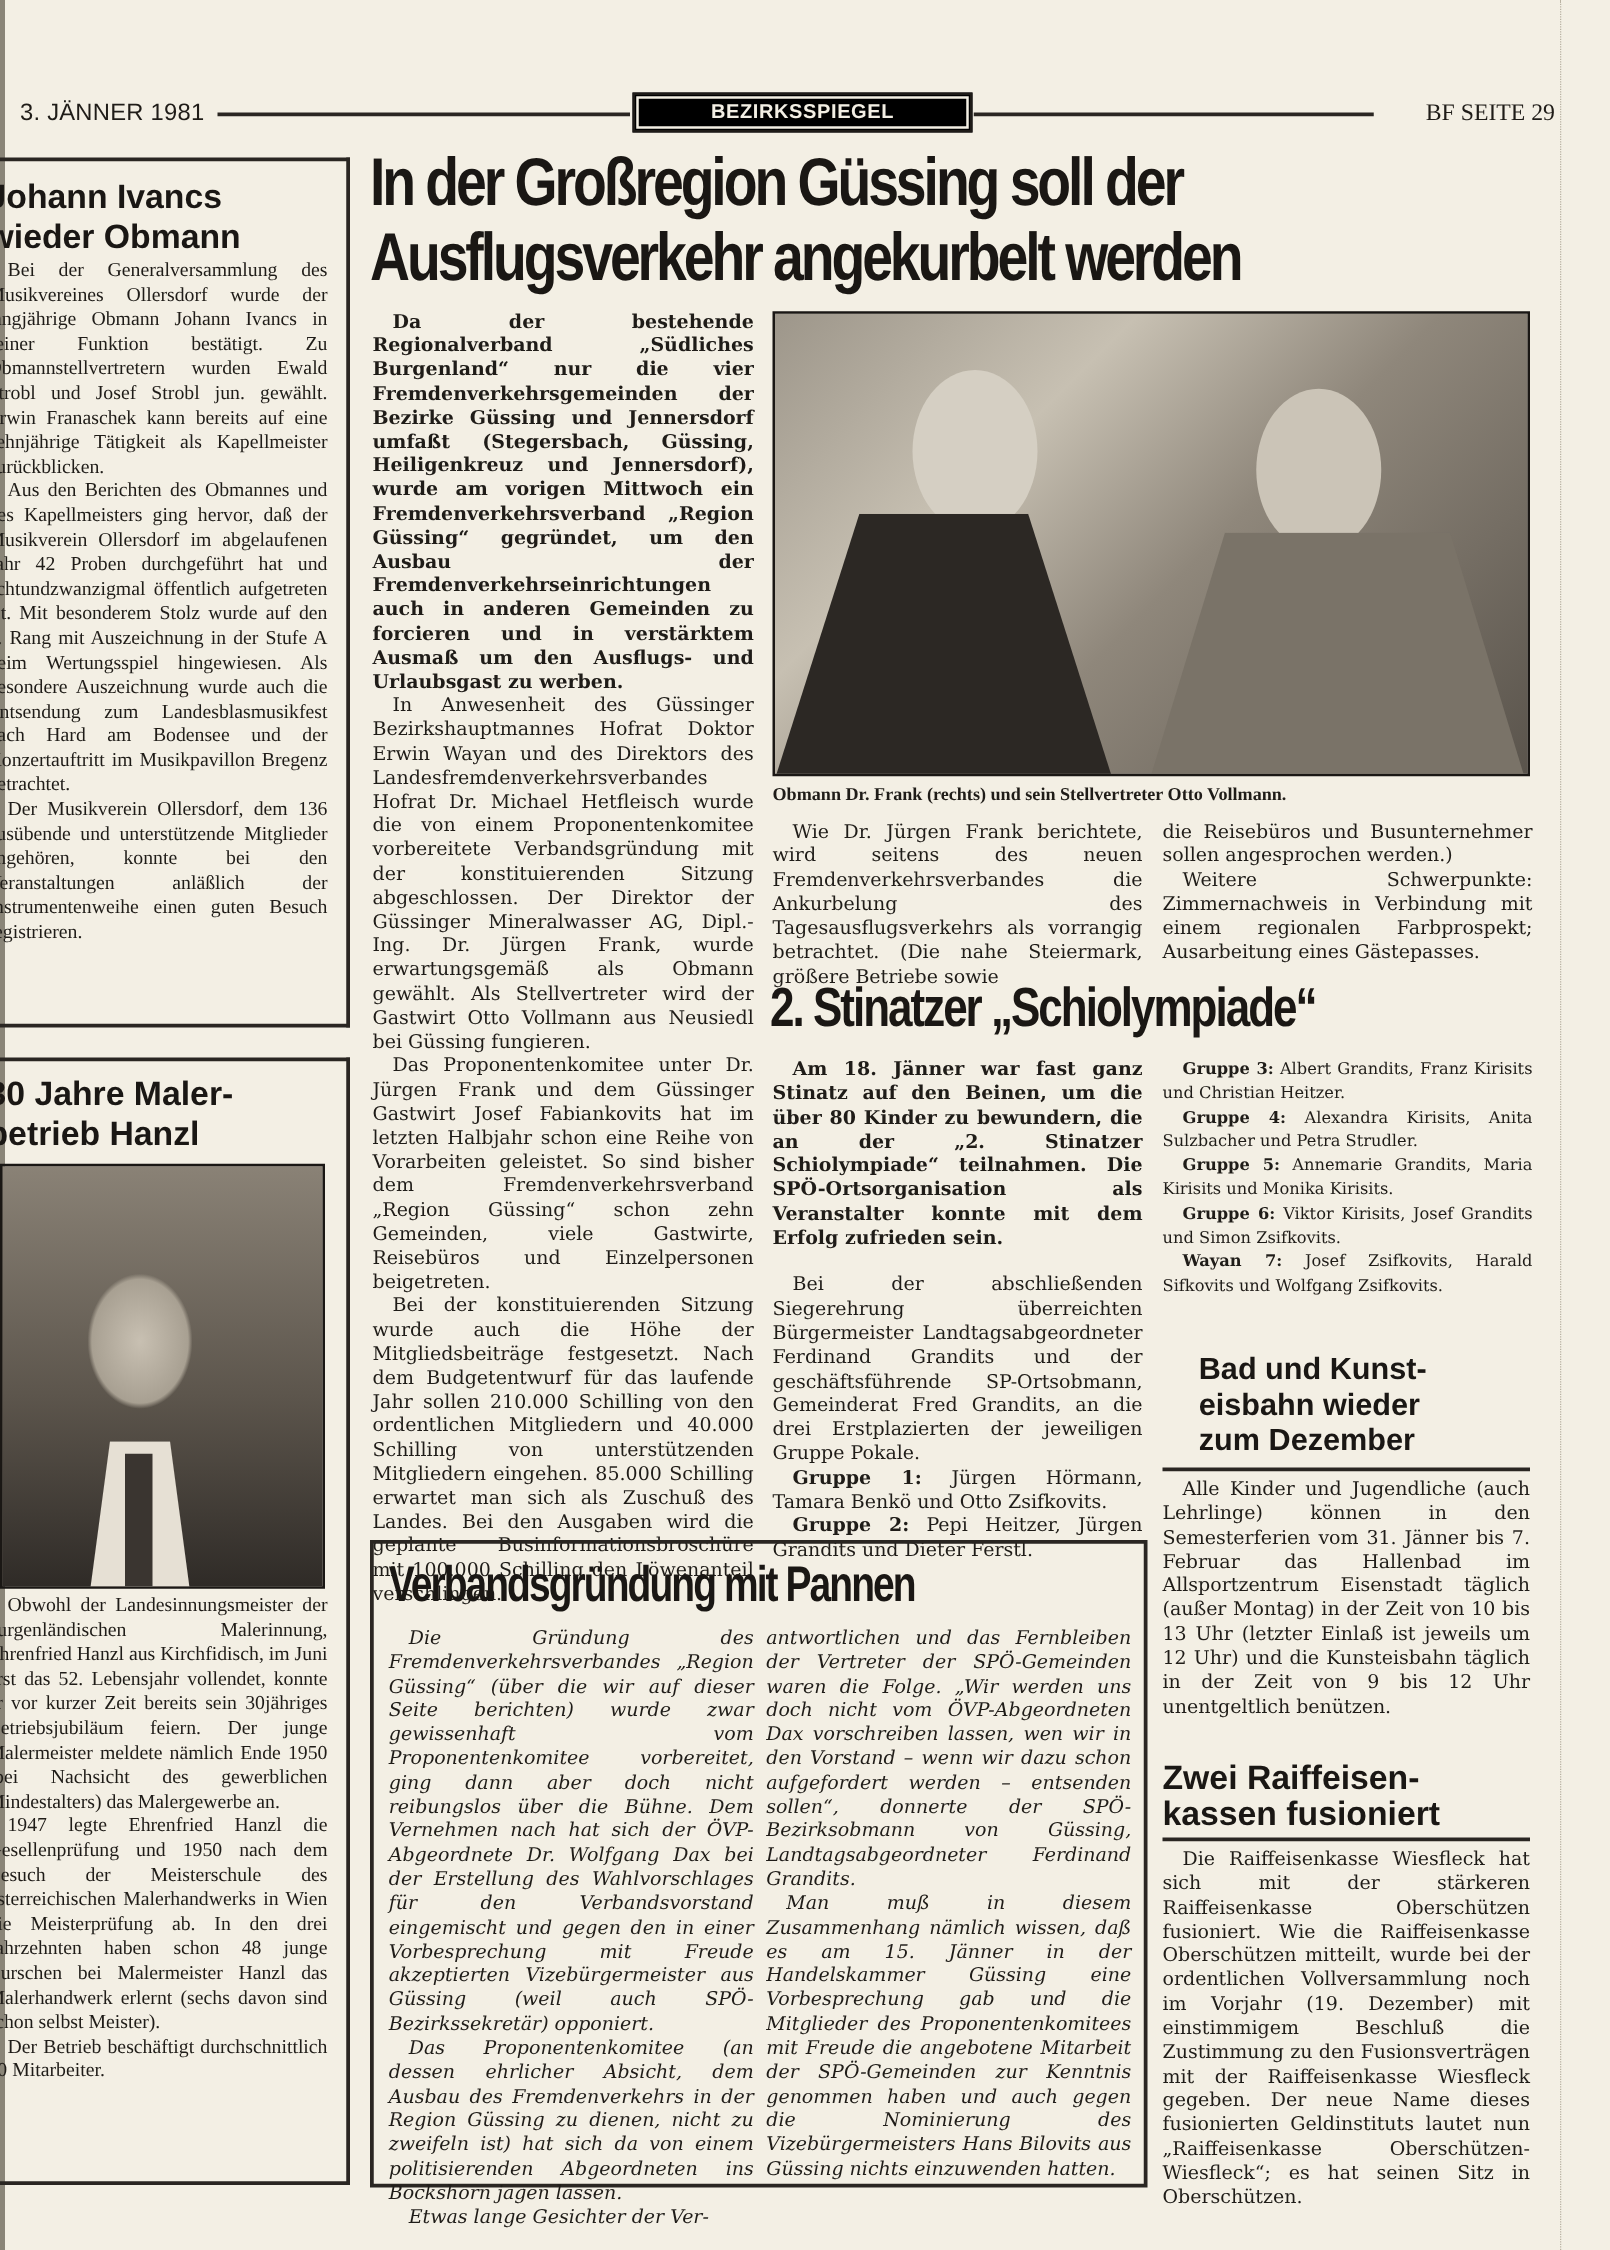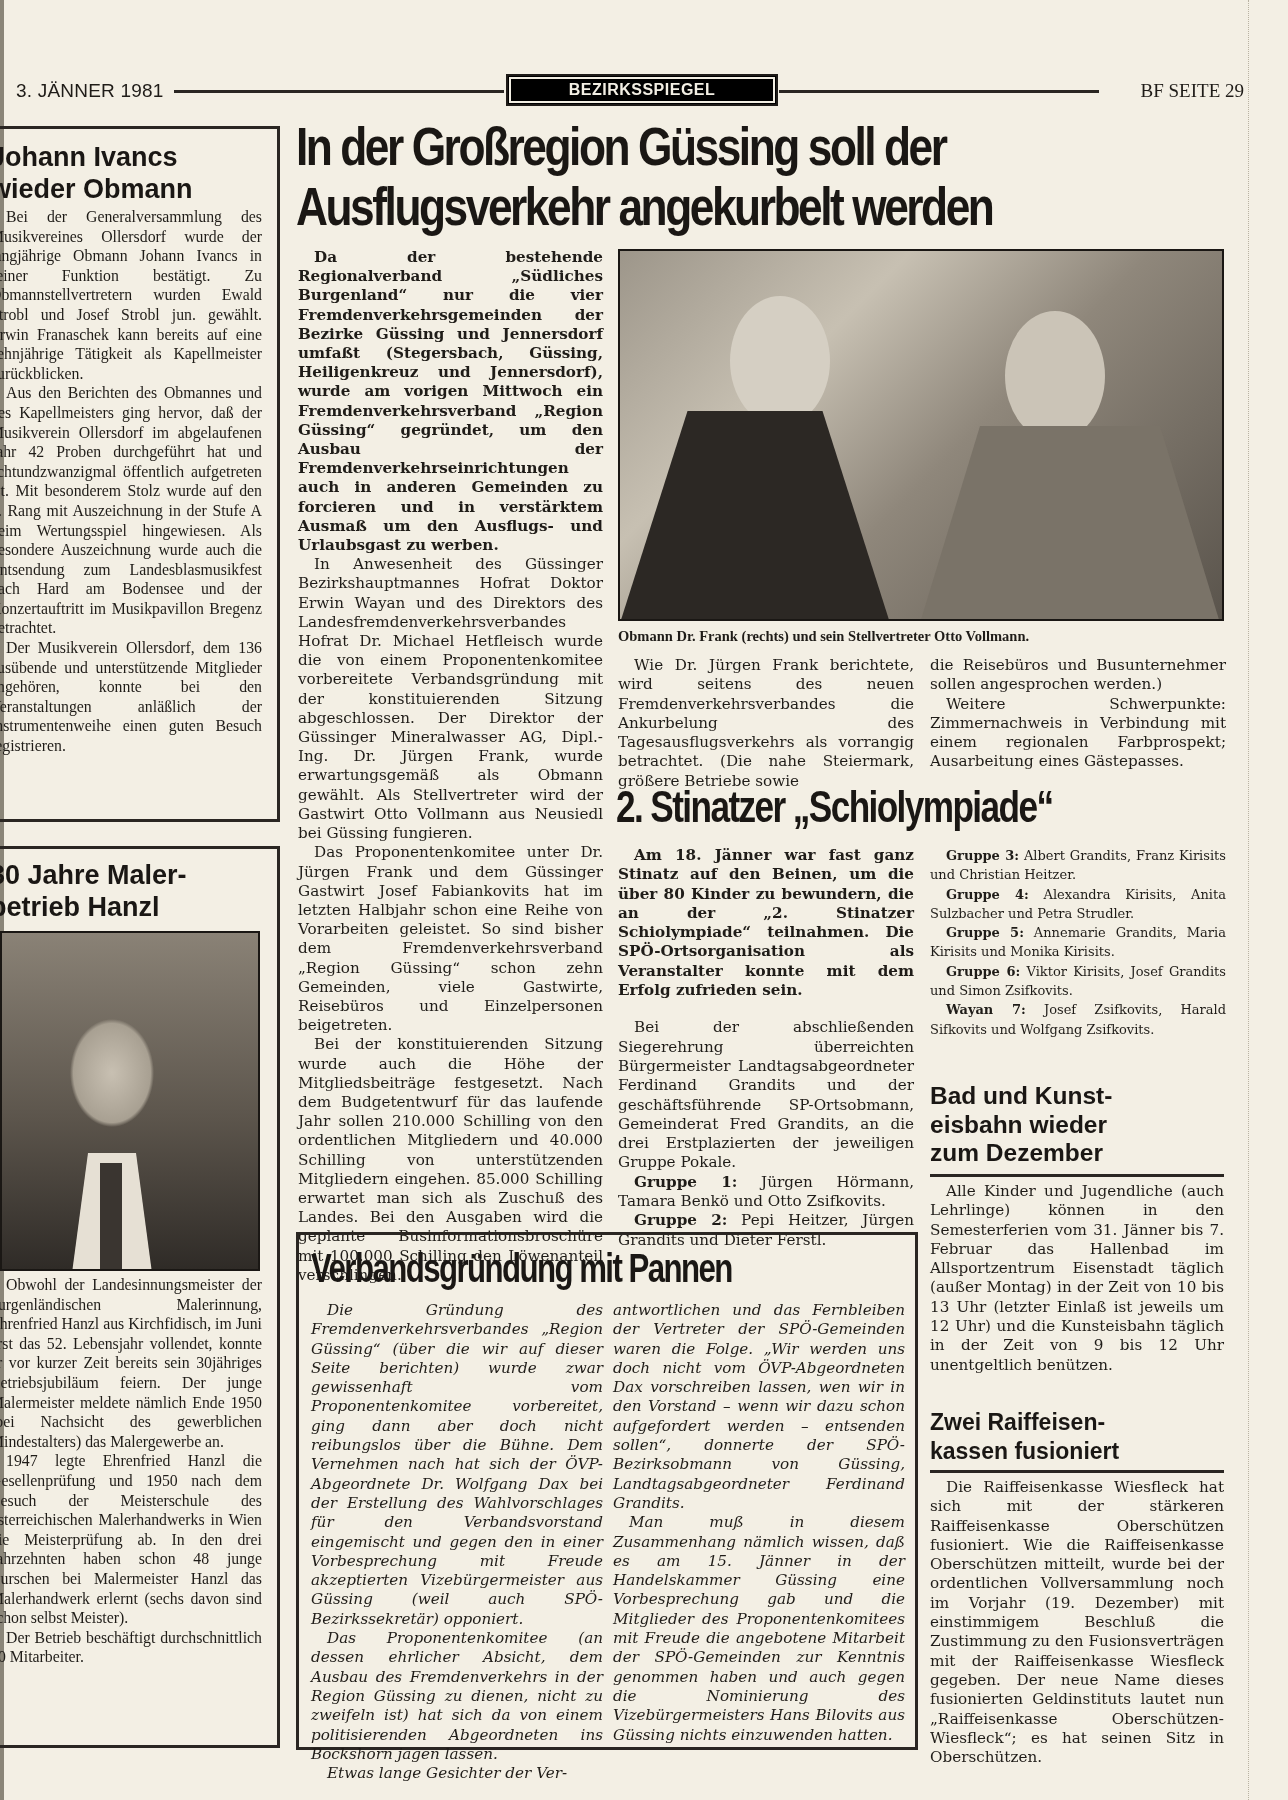--- a/index.html
+++ b/index.html
@@ -121,31 +121,31 @@
     <p><b>Gruppe 2:</b> <span>Pepi Heitzer, Jürgen Grandits und Dieter Ferstl.</span></p>
   </div>
   <div class="col" style="left:930px; top:846px; width:296px; font-size:13px; line-height:19.3px;">
     <p><b>Gruppe 3:</b> <span>Albert Grandits, Franz Kirisits und Christian Heitzer.</span></p>
     <p><b>Gruppe 4:</b> <span>Alexandra Kirisits, Anita Sulzbacher und Petra Strudler.</span></p>
     <p><b>Gruppe 5:</b> <span>Annemarie Grandits, Maria Kirisits und Monika Kirisits.</span></p>
     <p><b>Gruppe 6:</b> <span>Viktor Kirisits, Josef Grandits und Simon Zsifkovits.</span></p>
     <p><b>Wayan 7:</b> <span>Josef Zsifkovits, Harald Sifkovits und Wolfgang Zsifkovits.</span></p>
   </div>
 
-  <div class="hs" style="position:absolute; left:930px; top:1082px; font-size:24.5px; line-height:28.5px;">
+  <div class="hs" style="position:absolute; left:959px; top:1082px; font-size:24.5px; line-height:28.5px;">
     <div>Bad und Kunst-</div>
     <div>eisbahn wieder</div>
     <div>zum Dezember</div>
   </div>
   <div class="rule" style="left:930px; top:1174px; width:294px;"></div>
   <div class="col" style="left:930px; top:1182px; width:294px; font-size:15.2px; line-height:19.3px;">
     <p>Alle Kinder und Jugendliche (auch Lehrlinge) können in den Semesterferien vom 31. Jänner bis 7. Februar das Hallenbad im Allsportzentrum Eisenstadt täglich (außer Montag) in der Zeit von 10 bis 13 Uhr (letzter Einlaß ist jeweils um 12 Uhr) und die Kunsteisbahn täglich in der Zeit von 9 bis 12 Uhr unentgeltlich benützen.</p>
   </div>
 
-  <div class="hs" style="position:absolute; left:930px; top:1408px; font-size:23px; line-height:29px;">
+  <div class="hs" style="position:absolute; left:930px; top:1408px; font-size:27px; line-height:29px;">
     <div>Zwei Raiffeisen-</div>
     <div>kassen fusioniert</div>
   </div>
   <div class="rule" style="left:930px; top:1470px; width:294px;"></div>
   <div class="col" style="left:930px; top:1478px; width:294px; font-size:15.2px; line-height:19.3px;">
     <p>Die Raiffeisenkasse Wiesfleck hat sich mit der stärkeren Raiffeisenkasse Oberschützen fusioniert. Wie die Raiffeisenkasse Oberschützen mitteilt, wurde bei der ordentlichen Vollversammlung noch im Vorjahr (19. Dezember) mit einstimmigem Beschluß die Zustimmung zu den Fusionsverträgen mit der Raiffeisenkasse Wiesfleck gegeben. Der neue Name dieses fusionierten Geldinstituts lautet nun „Raiffeisenkasse Oberschützen-Wiesfleck“; es hat seinen Sitz in Oberschützen.</p>
   </div>
 
   <div class="box" style="left:296px; top:1232px; width:622px; height:518px;">
     <div class="hs" style="position:absolute; left:12px; top:10px; font-size:40px; line-height:46px; letter-spacing:-2px; transform:scaleX(0.78); transform-origin:left top; white-space:nowrap;">Verbandsgründung mit Pannen</div>

